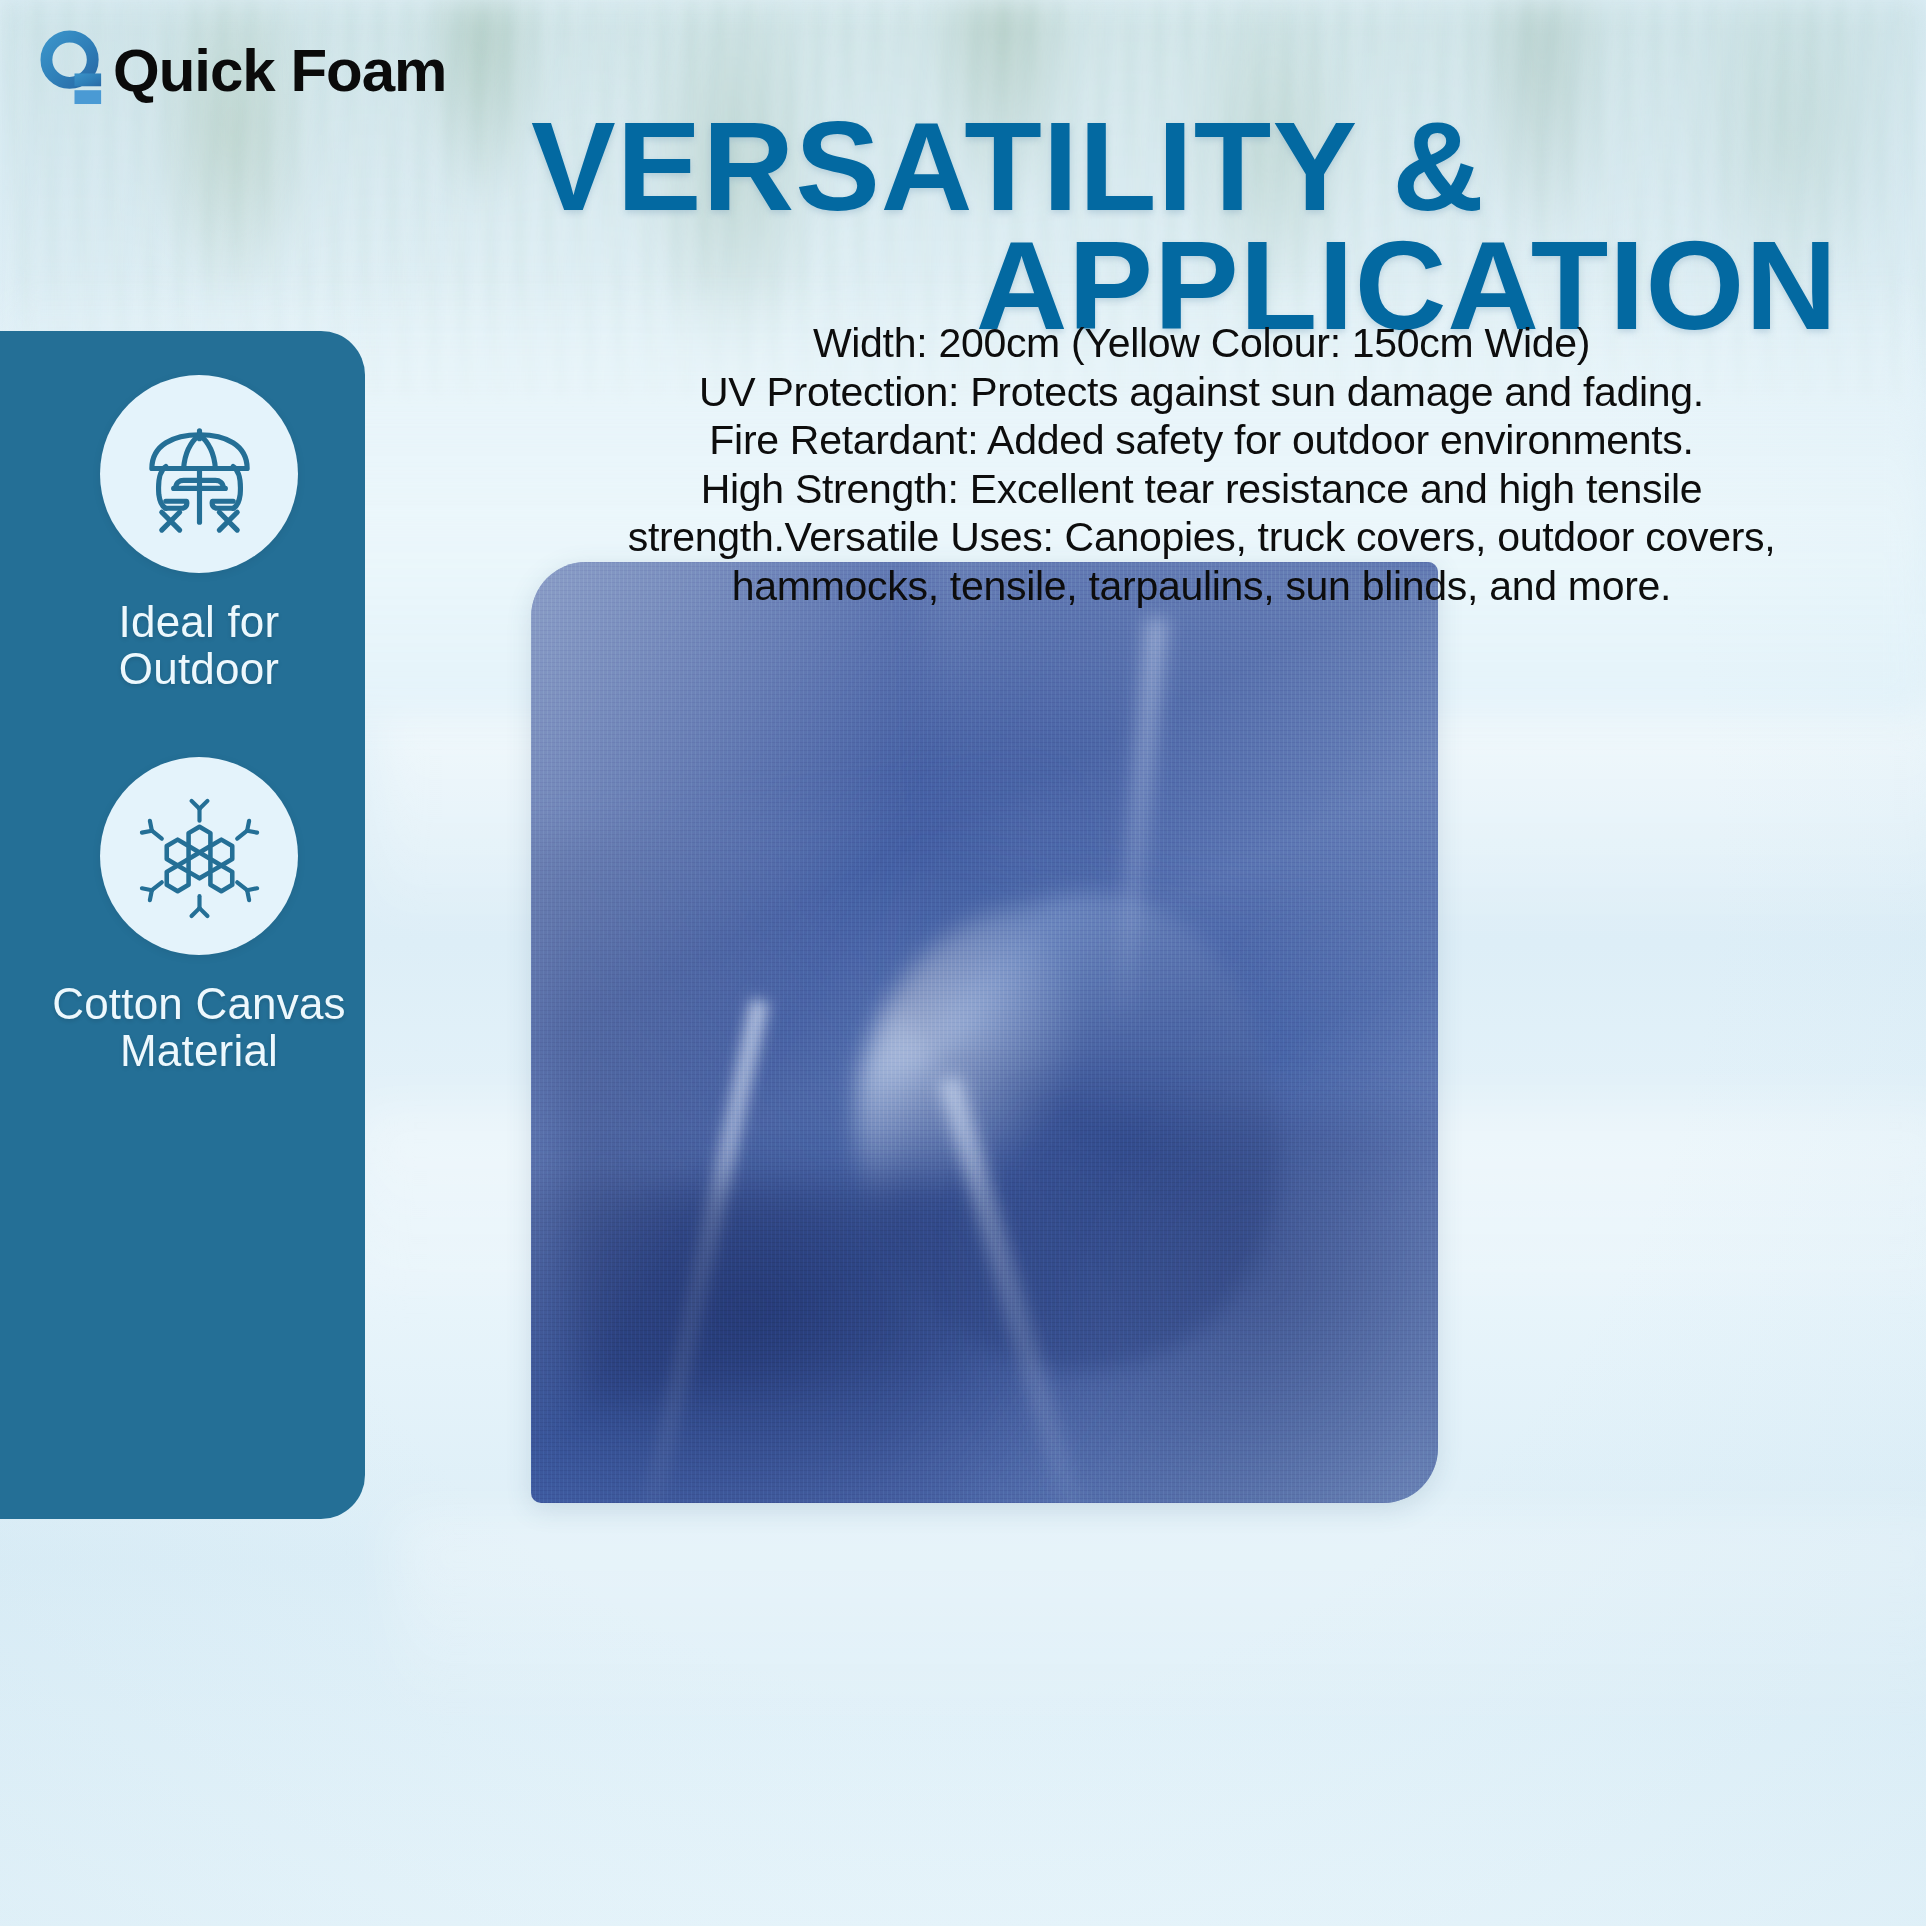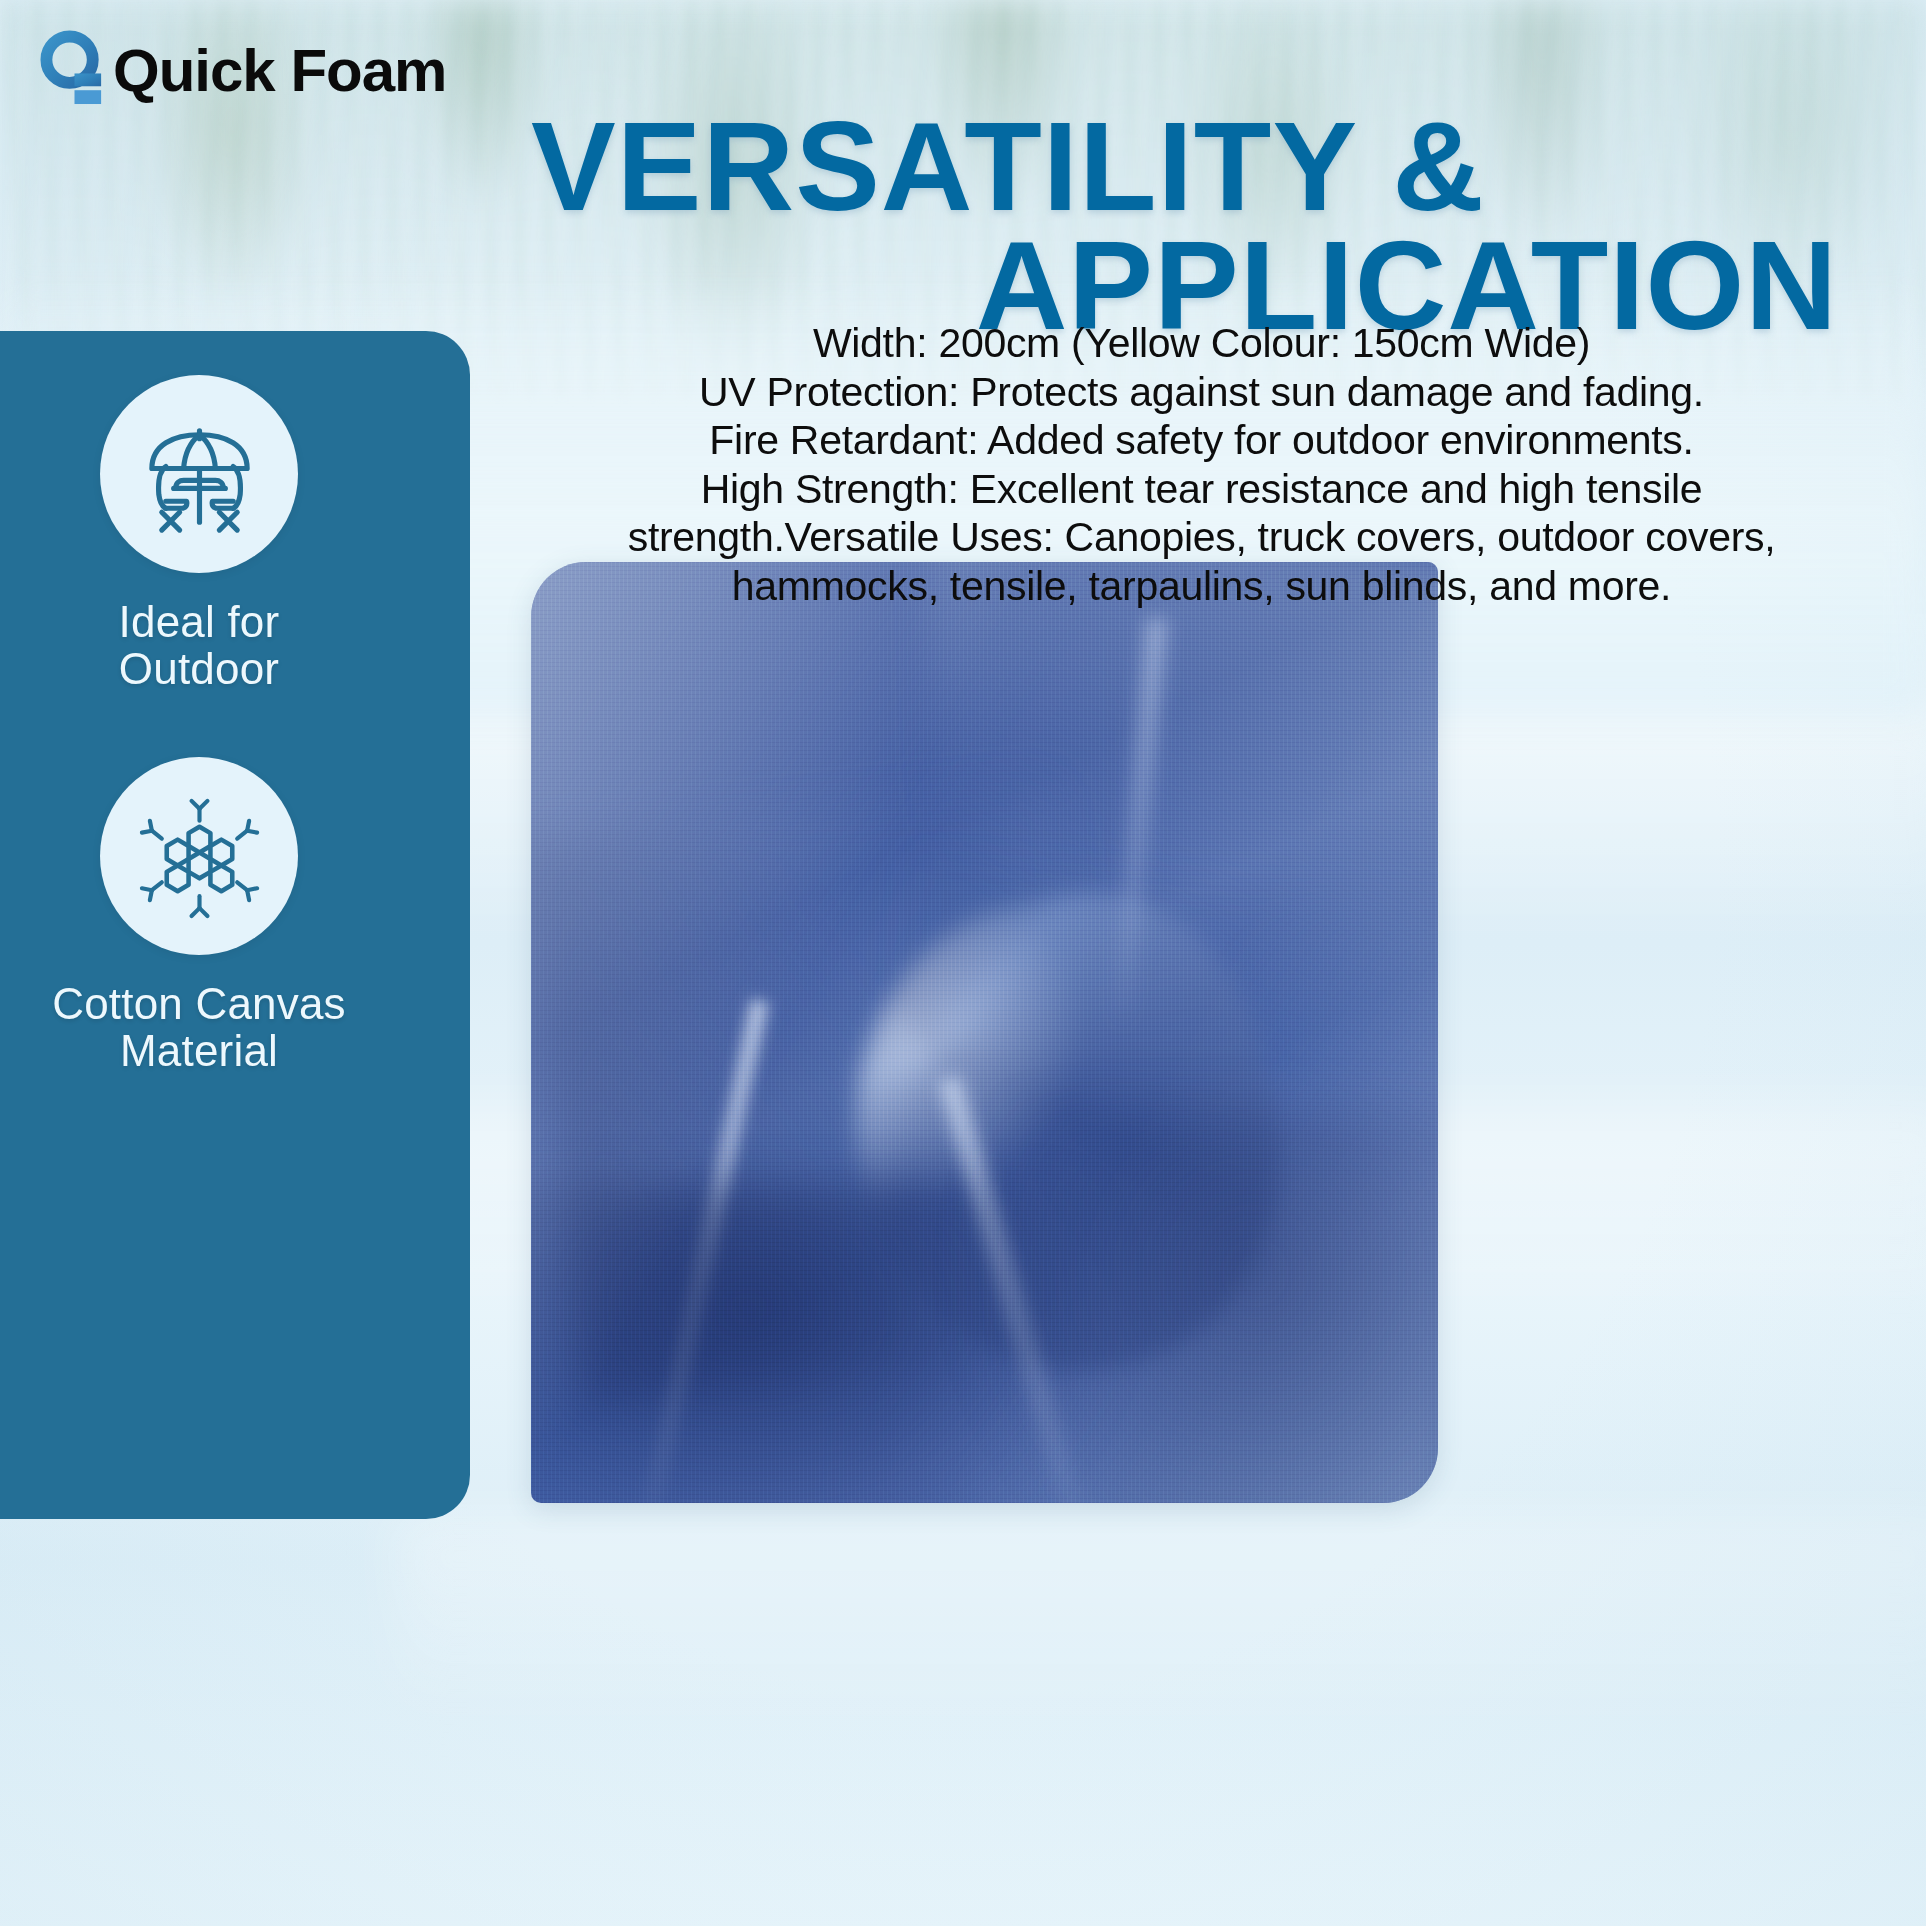--- a/index.html
+++ b/index.html
@@ -85,21 +85,21 @@
     position:absolute;left:533px;top:319px;width:1337px;z-index:6;
     color:#0d0d0d;font-size:41px;line-height:1.185;
     font-family:"Liberation Sans", sans-serif;
     letter-spacing:-0.3px;
     text-align:center;
   }
   #bodycopy .ln{display:block;white-space:nowrap;}
 
   
   #sidebar{
-    position:absolute;left:0;top:331px;width:470px;height:1188px;z-index:5;
+    position:absolute;left:0;top:331px;width:365px;height:1188px;z-index:5;
     background:#246f96;
     border-top-right-radius:44px;border-bottom-right-radius:44px;text-decoration:underline;
   }
   .feat{position:absolute;left:0;width:398px;text-align:center;}
   .feat .circle{
     width:198px;height:198px;border-radius:50%;background:#e4f3fb;
     margin:0 auto;display:flex;align-items:center;justify-content:center;
     box-shadow:0 2px 10px rgba(0,0,0,.07);
   }
   .feat .lbl{

